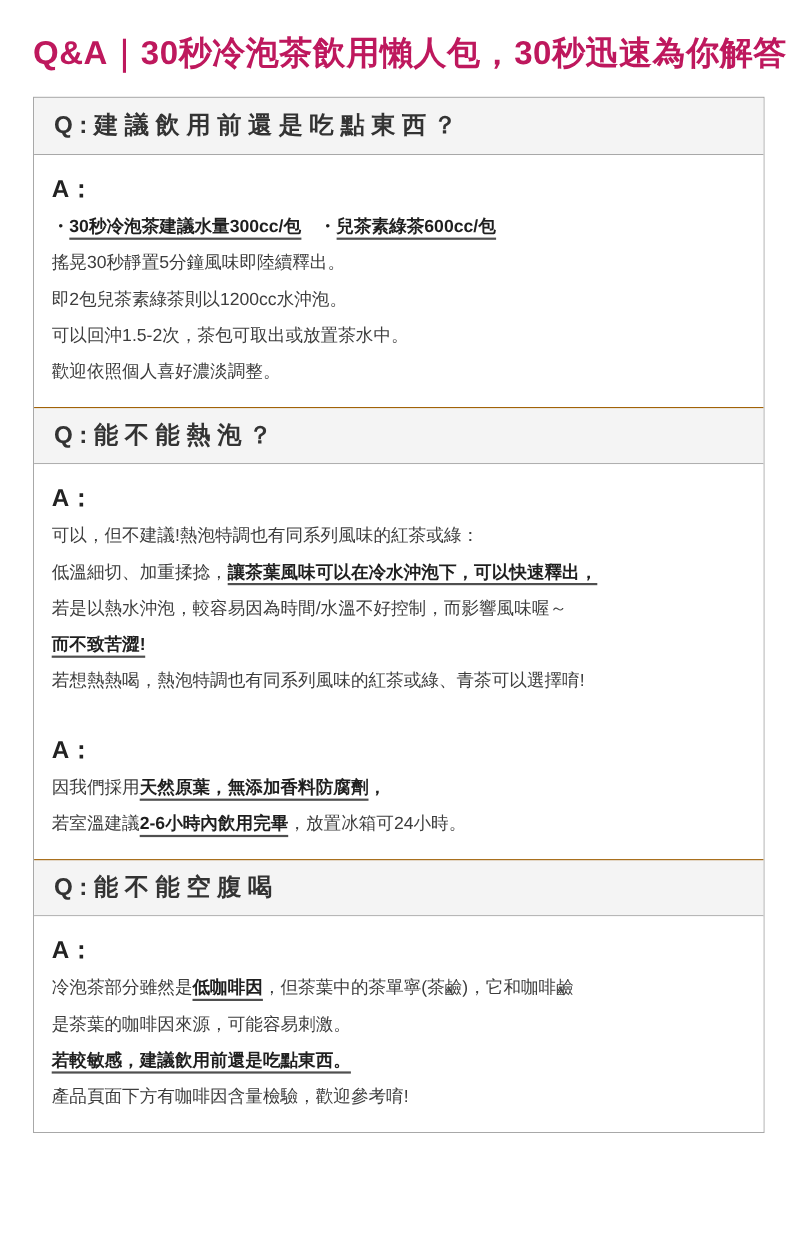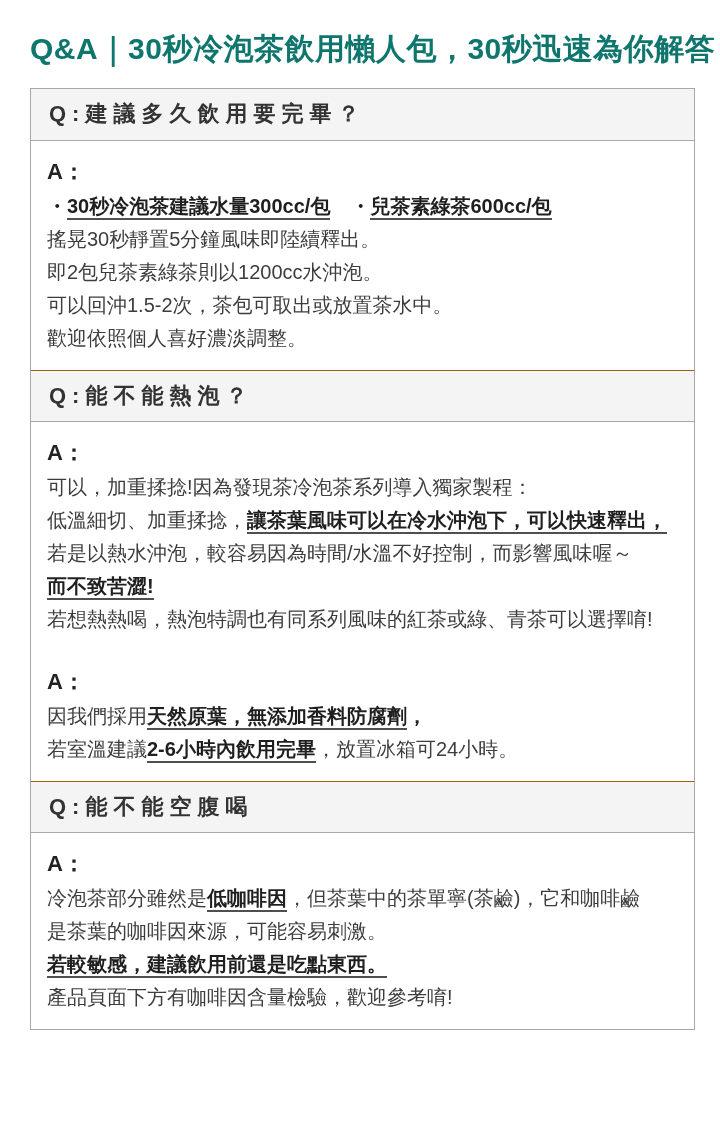--- a/index.html
+++ b/index.html
@@ -8,21 +8,21 @@
     width: 720px;
     height: 1137px;
     overflow: hidden;
     font-family: "Liberation Sans", sans-serif;
     position: relative;
   }
   .page-title {
     margin: 27px 30px 17px 30px;
     font-size: 30px;
     font-weight: 700;
-    color: #0f766e;
+    color: #be185d;
     letter-spacing: 0.5px;
     white-space: nowrap;
     line-height: 1.45;
   }
   .qa-box {
     margin: 0 25px 0 30px;
     width: 665px;
     border: 1px solid #a8a8a8;
     background: #ffffff;
   }
@@ -47,55 +47,55 @@
     background: #ffffff;
     padding: 13px 18px 15px 16px;
   }
   .a-label {
     font-size: 22px;
     font-weight: 700;
     color: #222222;
     line-height: 36px;
   }
   .a-line {
-    font-size: 20px;
+    font-size: 16px;
     color: #3d3d3d;
     line-height: 33px;
     white-space: nowrap;
   }
   .seg { display: inline; }
   .seg-b { font-weight: 700; color: #1f1f1f; }
   .seg-u {
     border-bottom: 2px solid #4f4f4f;
     padding-bottom: 1px;
   }
 </style>
 </head>
 <body>
 
 <h1 class="page-title">Q&amp;A｜30秒冷泡茶飲用懶人包，30秒迅速為你解答</h1>
 
 <div class="qa-box">
     <div class="qa-header">
-      <div class="qa-question">Q:建議多久飲用要完畢？</div>
+      <div class="qa-question">Q:建議飲用前還是吃點東西？</div>
     </div>
     <div class="qa-answer">
       <div class="a-label">A：</div>
       <div class="a-line"><span class="seg seg-b">・</span><span class="seg seg-b seg-u">30秒冷泡茶建議水量300cc/包</span><span class="seg">　</span><span class="seg seg-b">・</span><span class="seg seg-b seg-u">兒茶素綠茶600cc/包</span></div>
       <div class="a-line"><span class="seg">搖晃30秒靜置5分鐘風味即陸續釋出。</span></div>
       <div class="a-line"><span class="seg">即2包兒茶素綠茶則以1200cc水沖泡。</span></div>
       <div class="a-line"><span class="seg">可以回沖1.5-2次，茶包可取出或放置茶水中。</span></div>
       <div class="a-line"><span class="seg">歡迎依照個人喜好濃淡調整。</span></div>
     </div>
     <div class="qa-header">
       <div class="qa-question">Q:能不能熱泡？</div>
     </div>
     <div class="qa-answer">
       <div class="a-label">A：</div>
-      <div class="a-line"><span class="seg">可以，加重揉捻!因為發現茶冷泡茶系列導入獨家製程：</span></div>
+      <div class="a-line"><span class="seg">可以，但不建議!熱泡特調也有同系列風味的紅茶或綠：</span></div>
       <div class="a-line"><span class="seg">低溫細切、加重揉捻，</span><span class="seg seg-b seg-u">讓茶葉風味可以在冷水沖泡下，可以快速釋出，</span></div>
       <div class="a-line"><span class="seg">若是以熱水沖泡，較容易因為時間/水溫不好控制，而影響風味喔～</span></div>
       <div class="a-line"><span class="seg seg-b seg-u">而不致苦澀!</span></div>
       <div class="a-line"><span class="seg">若想熱熱喝，熱泡特調也有同系列風味的紅茶或綠、青茶可以選擇唷!</span></div>
     </div>
     <div class="qa-answer">
       <div class="a-label">A：</div>
       <div class="a-line"><span class="seg">因我們採用</span><span class="seg seg-b seg-u">天然原葉，無添加香料防腐劑</span><span class="seg seg-b">，</span></div>
       <div class="a-line"><span class="seg">若室溫建議</span><span class="seg seg-b seg-u">2-6小時內飲用完畢</span><span class="seg">，放置冰箱可24小時。</span></div>
     </div>

